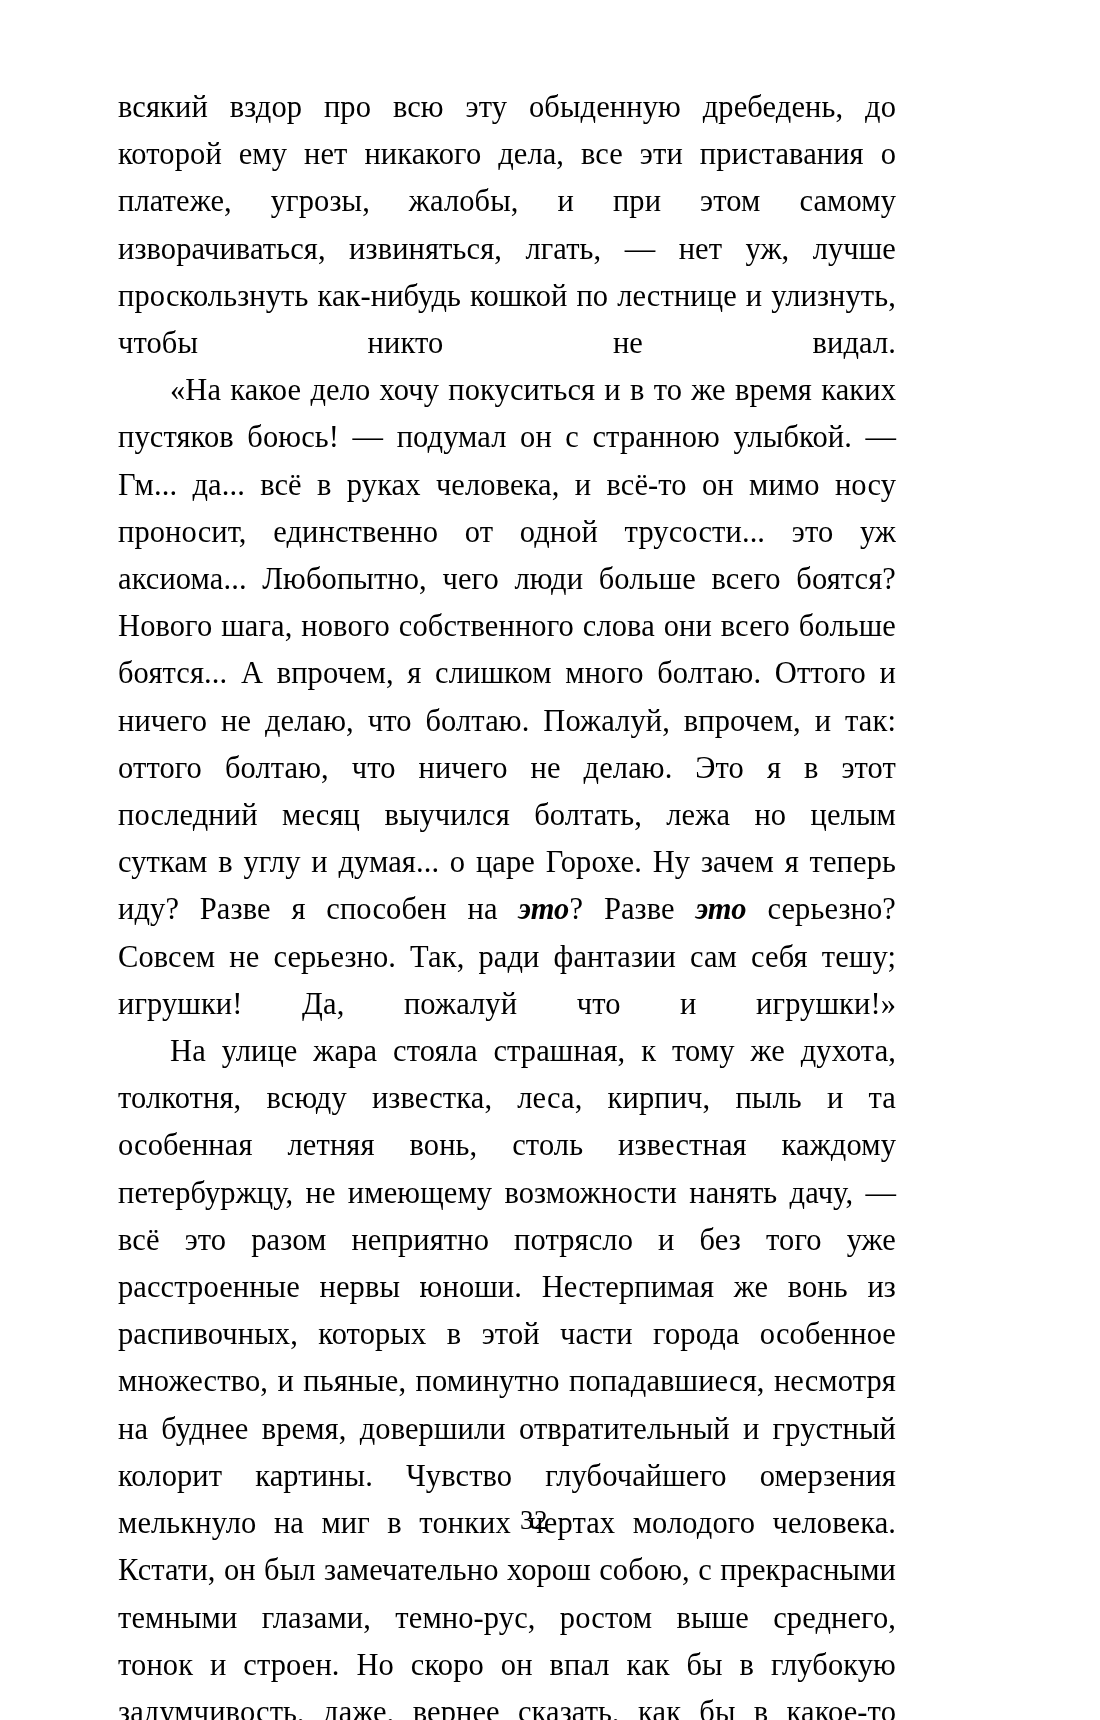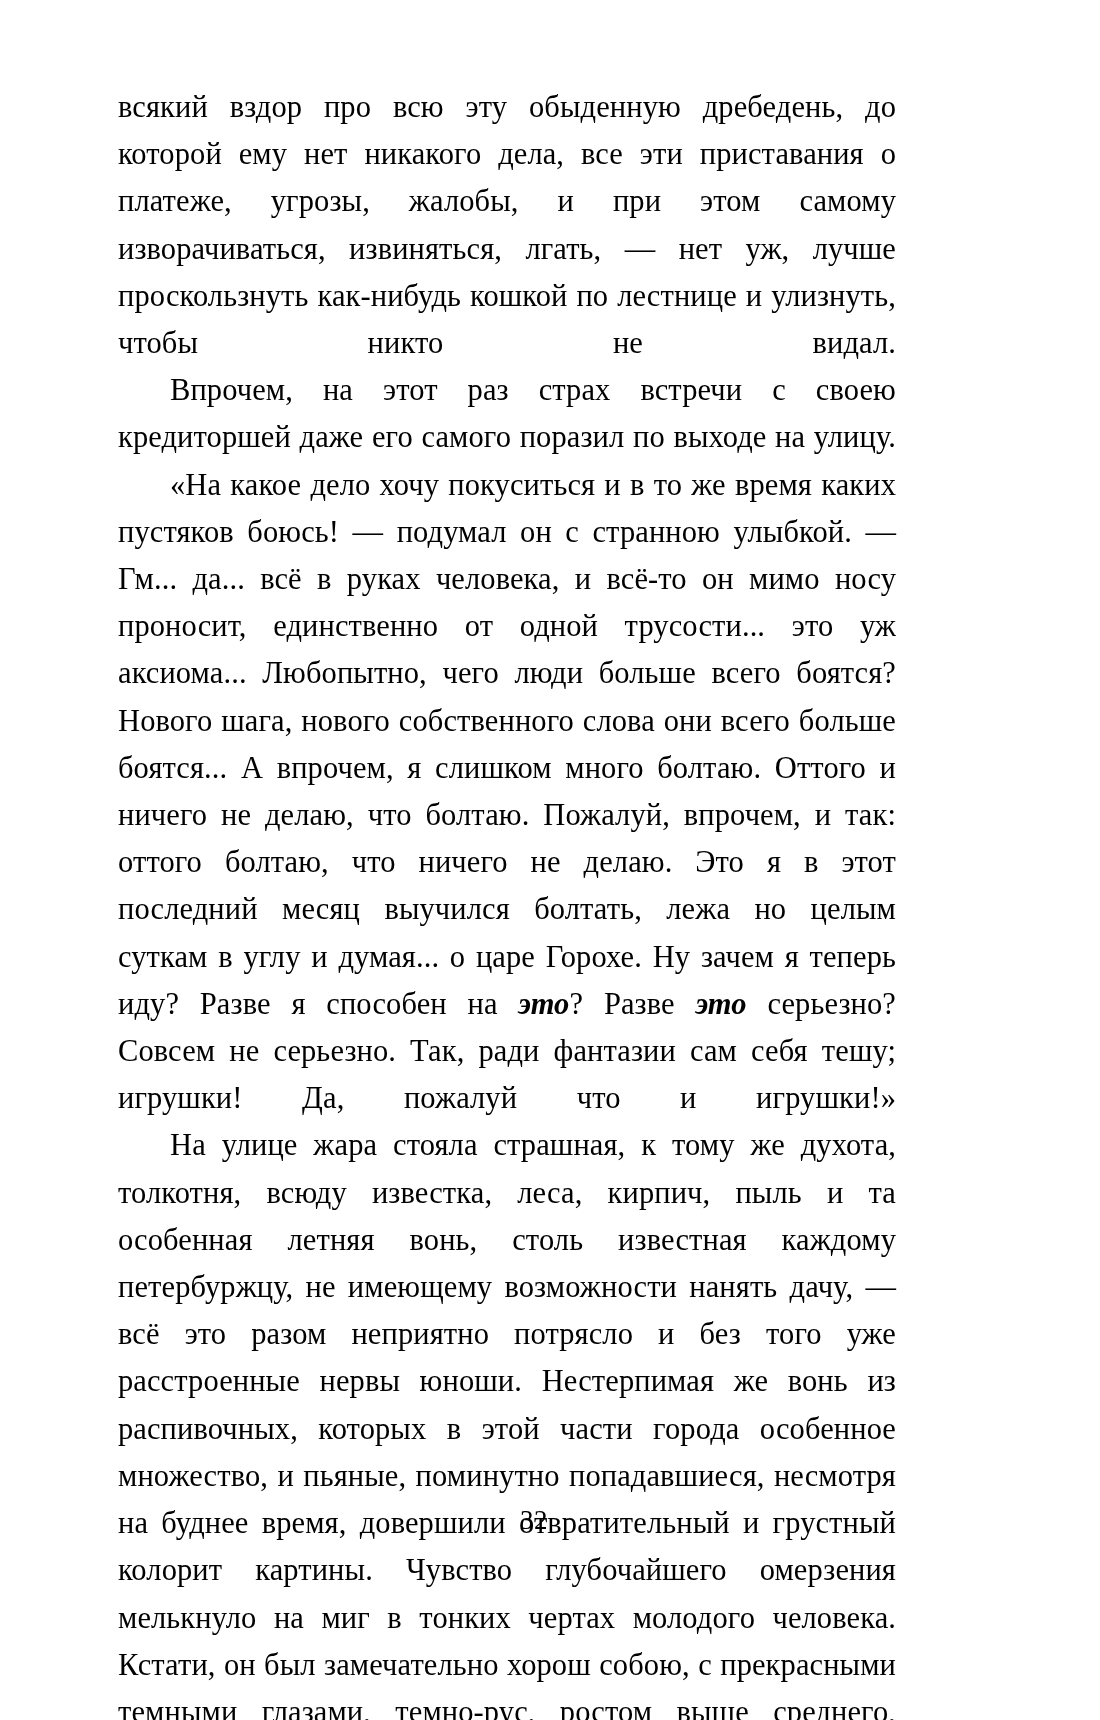--- a/index.html
+++ b/index.html
@@ -63,21 +63,20 @@
 </style>
 </head>
 <body>
 
 <div class="page">
 
   <div class="text-block">
 
     <p class="para last-line-justify">всякий вздор про всю эту обыденную дребедень, до которой ему нет никакого дела, все эти приставания о платеже, угрозы, жалобы, и при этом самому изворачиваться, извиняться, лгать, — нет уж, лучше проскользнуть как-нибудь кошкой по лестнице и улизнуть, чтобы никто не видал.</p>
 
-    <p class="para indent last-line-justify">Впрочем, на этот раз страх встречи с своею кредиторшей даже его самого поразил по выходе на улицу.</p>
 
     <p class="para indent last-line-justify"><span>«На какое дело хочу покуситься и в то же время каких пустяков боюсь! — подумал он с странною улыбкой. — Гм... да... всё в руках человека, и всё-то он мимо носу проносит, единственно от одной трусости... это уж аксиома... Любопытно, чего люди больше всего боятся? Нового шага, нового собственного слова они всего больше боятся... А впрочем, я слишком много болтаю. Оттого и ничего не делаю, что болтаю. Пожалуй, впрочем, и так: оттого болтаю, что ничего не делаю. Это я в этот последний месяц выучился болтать, лежа но целым суткам в углу и думая... о царе Горохе. Ну зачем я теперь иду? Разве я способен на </span><em>это</em><span>? Разве </span><em>это</em><span> серьезно? Совсем не серьезно. Так, ради фантазии сам себя тешу; игрушки! Да, пожалуй что и игрушки!»</span></p>
 
     <p class="para indent last-line-justify">На улице жара стояла страшная, к тому же духота, толкотня, всюду известка, леса, кирпич, пыль и та особенная летняя вонь, столь известная каждому петербуржцу, не имеющему возможности нанять дачу, — всё это разом неприятно потрясло и без того уже расстроенные нервы юноши. Нестерпимая же вонь из распивочных, которых в этой части города особенное множество, и пьяные, поминутно попадавшиеся, несмотря на буднее время, довершили отвратительный и грустный колорит картины. Чувство глубочайшего омерзения мелькнуло на миг в тонких чертах молодого человека. Кстати, он был замечательно хорош собою, с прекрасными темными глазами, темно-рус, ростом выше среднего, тонок и строен. Но скоро он впал как бы в глубокую задумчивость, даже, вернее сказать, как бы в какое-то забытье, и пошел, уже не замечая окружа-</p>
 
   </div>
 
   <div class="page-number">32</div>
 
 </div>

